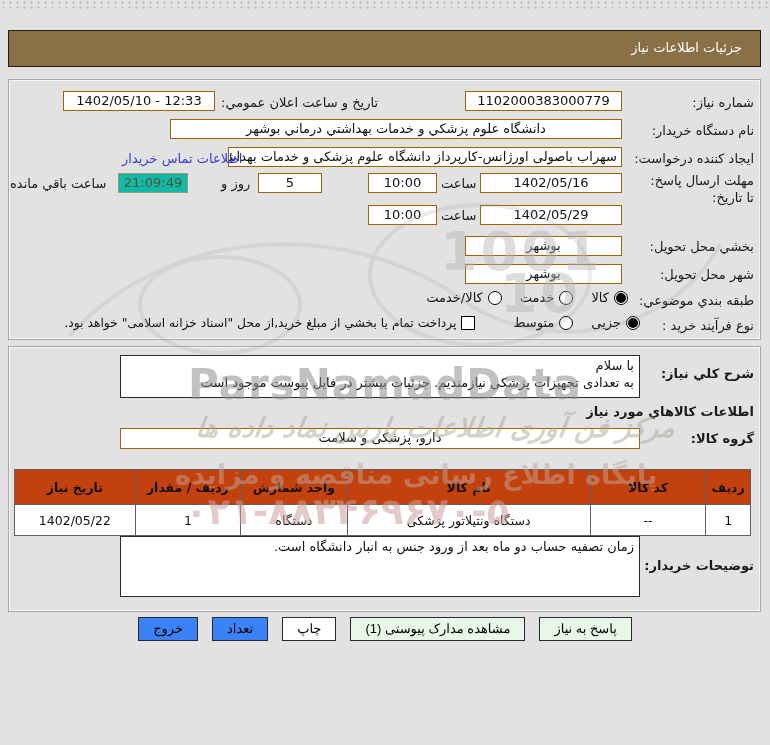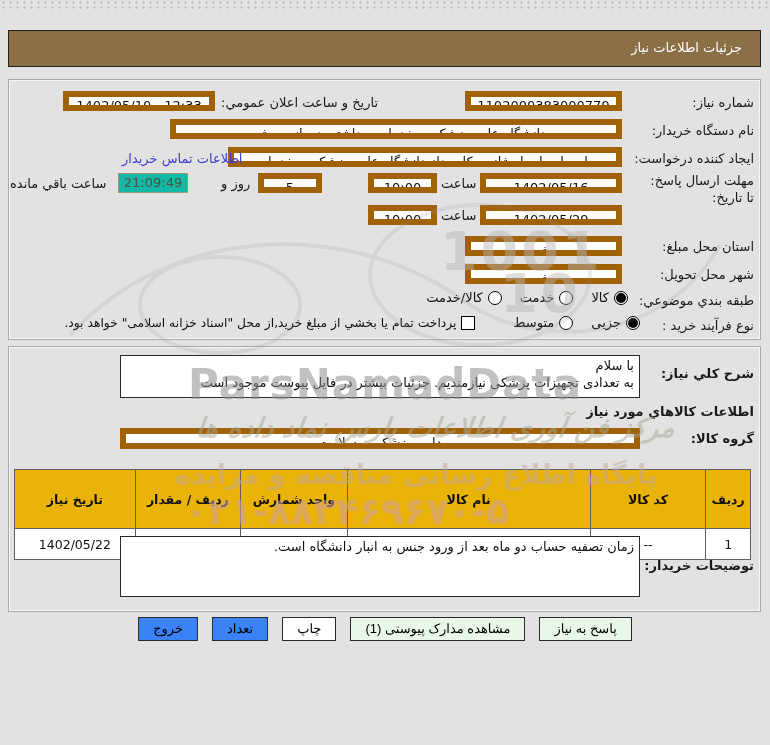--- a/index.html
+++ b/index.html
@@ -11,21 +11,21 @@
   .titlebar{position:absolute;left:8px;top:30px;width:753px;height:37px;background:#8b6f46;
         border:1px solid #261f15;box-sizing:border-box;color:#fff;font-size:13px;
         line-height:34px;padding-right:18px;}
   .group{position:absolute;border:1px solid #a9a9a9;box-sizing:border-box;
         box-shadow:inset 1px 1px 0 #f6f6f6, inset -1px -1px 0 #f6f6f6;}
   .g1{left:8px;top:79px;width:753px;height:261px;}
   .g2{left:8px;top:346px;width:753px;height:266px;}
   .lbl{position:absolute;white-space:nowrap;font-size:13px;color:#1a1a1a;}
   .wrap{white-space:normal;line-height:17px;text-align:right;}
   .bold{font-weight:bold;}
-  .field{position:absolute;height:20px;background:#fff;border:6px solid #a16207;font-size:13px;
+  .field{position:absolute;height:20px;background:#fff;border:1px solid #a16207;font-size:13px;
         line-height:18px;box-sizing:border-box;padding:0 4px;overflow:hidden;white-space:nowrap;}
   .center{text-align:center;}
   .rightalign{text-align:center;}
   .ltr{direction:ltr;unicode-bidi:isolate;}
   .yellow{background:#14b8a6;border:1px solid #98987a;color:#50503a;}
   .link{position:absolute;color:#3a3ad6;font-size:13px;white-space:nowrap;cursor:pointer;}
   .opt-row{position:absolute;display:flex;align-items:center;}
   .optwrap{display:flex;gap:18px;align-items:center;}
   .opt{display:inline-flex;align-items:center;gap:5px;}
   .optlab{font-size:13px;}
@@ -33,21 +33,21 @@
   .radio{position:relative;width:14px;height:14px;border:1px solid #000;border-radius:50%;
         background:#fff;box-sizing:border-box;display:inline-block;flex:0 0 auto;}
   .radio.checked::after{content:"";position:absolute;top:1px;left:1px;right:1px;bottom:1px;
         background:#000;border-radius:50%;}
   .checkbox{width:14px;height:14px;border:1px solid #000;background:#fff;box-sizing:border-box;
         display:inline-block;flex:0 0 auto;}
   .textarea{position:absolute;background:#fff;border:1px solid #2a2a2a;box-sizing:border-box;
         padding:1px 5px;font-size:13px;line-height:17px;text-align:right;white-space:pre-line;overflow:hidden;}
   table.items{position:absolute;left:14px;top:469px;width:737px;border-collapse:collapse;
         font-size:12.5px;direction:rtl;}
-  .items th{background:#eab308;border:1px solid #5f5f5f;font-weight:bold;height:26px;padding:16px 4px;}
+  .items th{background:#c2410c;border:1px solid #5f5f5f;font-weight:bold;height:26px;padding:4px 4px;}
   .items td{background:#fff;border:1px solid #5f5f5f;height:30px;text-align:center;padding:0 4px;}
   .items th:nth-child(1){width:36px;}
   .items th:nth-child(2){width:116px;}
   .items th:nth-child(3){width:255px;}
   .items th:nth-child(4){width:103px;}
   .items th:nth-child(5){width:103px;}
   .items th:nth-child(6){width:116px;}
   .btnrow{position:absolute;top:617px;left:0;width:770px;display:flex;justify-content:center;
         gap:14px;direction:rtl;}
   .btn{height:24px;line-height:22px;padding:0 14px;border:1px solid #2a2a2a;font-size:13px;
@@ -95,21 +95,21 @@
   <div class="field center ltr" style="left:368px;top:173px;width:69px">10:00</div>
   <div class="field center" style="left:258px;top:173px;width:64px">5</div>
   <span class="lbl" style="left:221px;top:176px">روز و</span>
   <div class="field center ltr yellow" style="left:118px;top:173px;width:70px">21:09:49</div>
   <span class="lbl" style="left:10px;top:176px">ساعت باقي مانده</span>
 
   <div class="field center ltr" style="left:480px;top:205px;width:142px">1402/05/29</div>
   <span class="lbl" style="left:441px;top:208px">ساعت</span>
   <div class="field center ltr" style="left:368px;top:205px;width:69px">10:00</div>
 
-  <span class="lbl" style="right:16px;top:239px">استان محل مبلغ:</span>
+  <span class="lbl" style="right:16px;top:239px">بخشي محل تحويل:</span>
   <div class="field rightalign" style="left:465px;top:236px;width:157px">بوشهر</div>
 
   <span class="lbl" style="right:16px;top:267px">شهر محل تحويل:</span>
   <div class="field rightalign" style="left:465px;top:264px;width:157px">بوشهر</div>
 
   <span class="lbl" style="right:16px;top:293px">طبقه بندي موضوعي:</span>
   <div class="opt-row" style="right:142px;top:290px">
     <span class="optwrap">
         <span class="opt">
           <span class="radio checked"></span>

